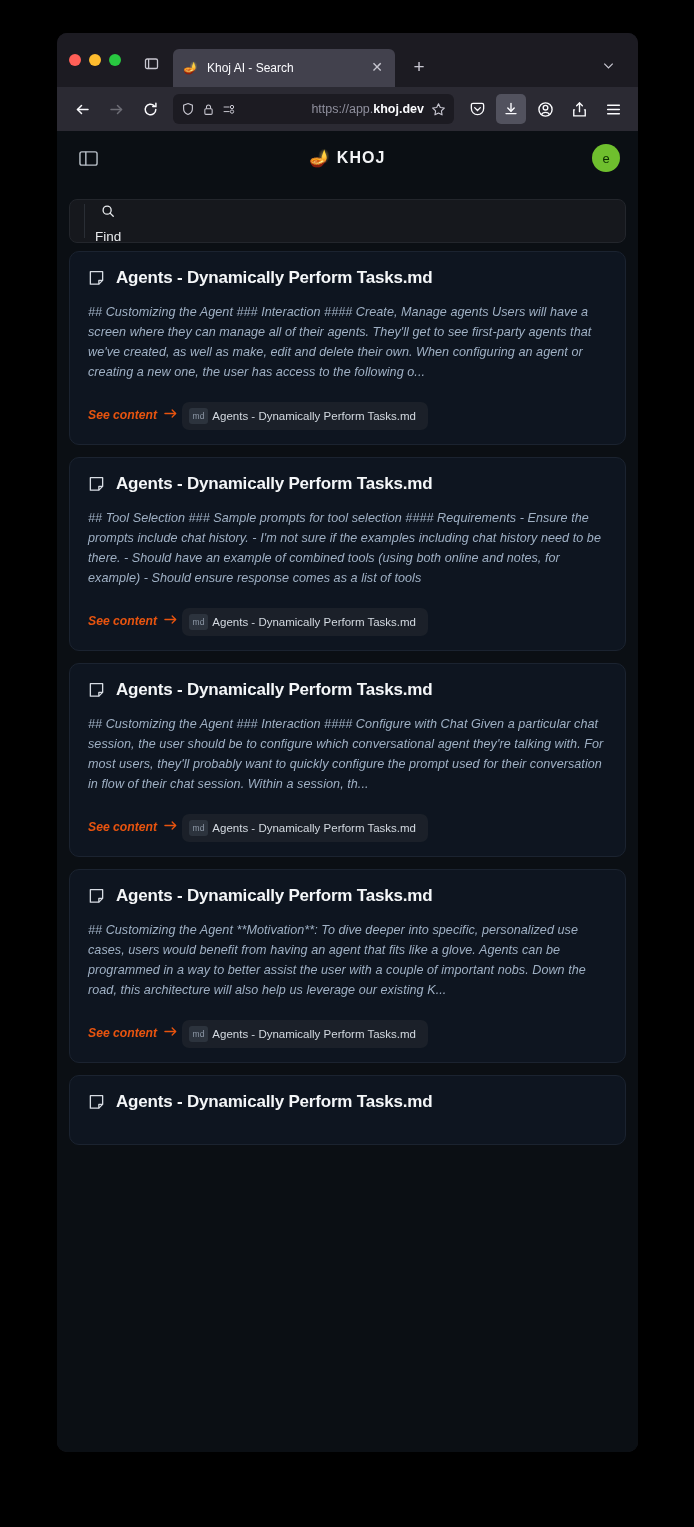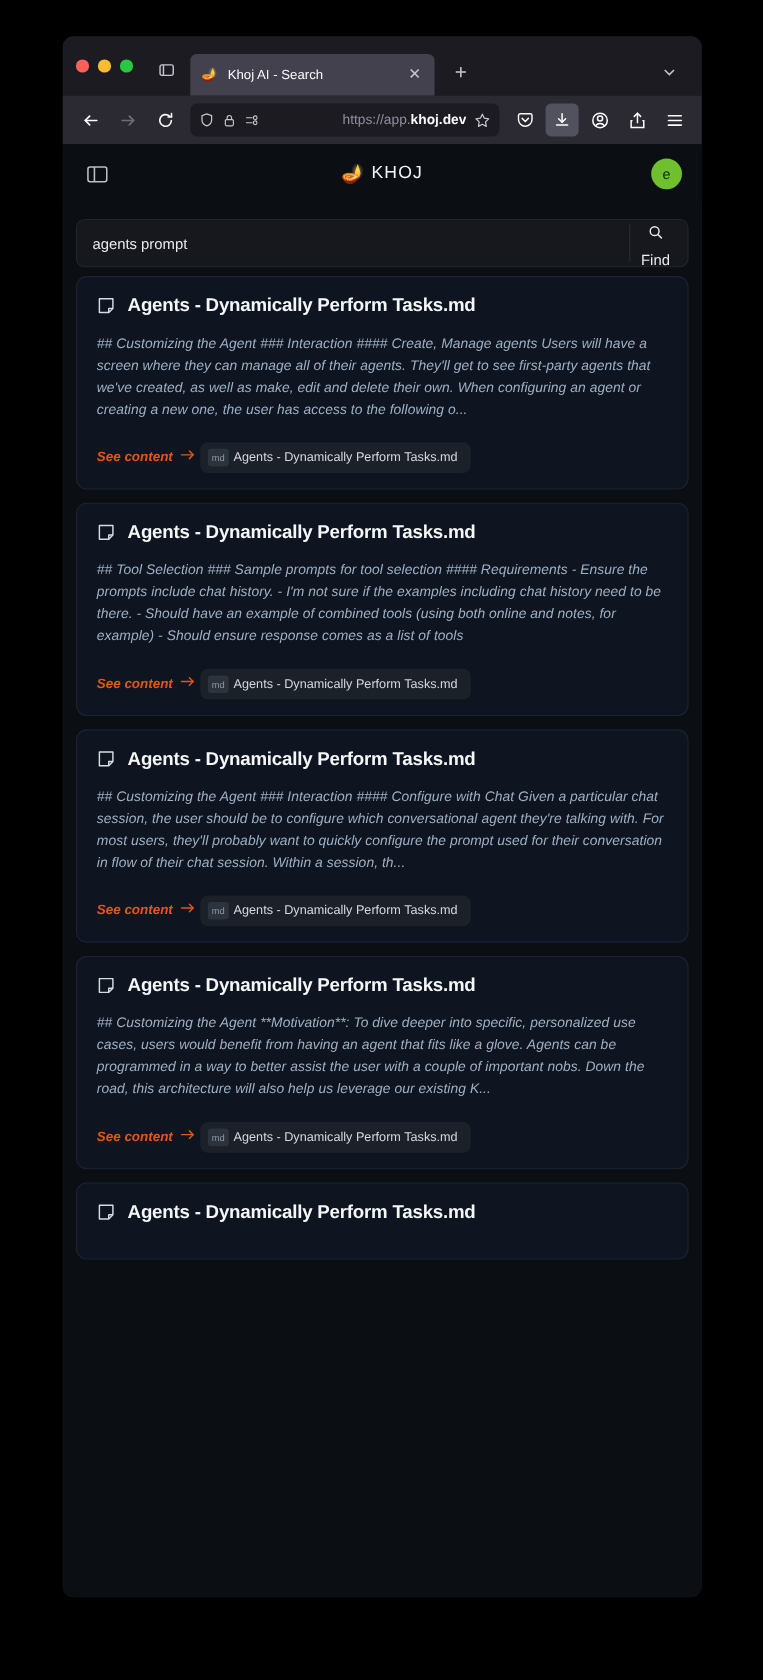--- a/index.html
+++ b/index.html
@@ -170,21 +170,21 @@
     display: flex;
     align-items: center;
     justify-content: center;
     gap: 6px;
     pointer-events: none;
   }
   .khoj-logo .lamp { font-size: 17px; }
   .khoj-logo .word {
     color: #f3f4f6;
     font-size: 16px;
-    font-weight: 400;
+    font-weight: 700;
     letter-spacing: 1px;
   }
   .avatar {
     position: absolute;
     right: 18px;
     width: 28px; height: 28px;
     border-radius: 50%;
     background: #6fbf2e;
     color: #0b2e00;
     font-size: 13px;
@@ -423,21 +423,20 @@
         </svg>
       </div>
       <div class="khoj-logo">
         <span class="lamp">🪔</span>
         <span class="word">KHOJ</span>
       </div>
       <div class="avatar">e</div>
     </div>
 
     <div class="search-wrap">
-      <input class="search-input" type="text" value="agents prompt" style="">
       <div class="find-btn">
         <span>
           <svg width="14" height="14" viewBox="0 0 16 16" fill="none" stroke="currentColor" stroke-width="1.5" stroke-linecap="round">
             <circle cx="7" cy="7" r="4.6"></circle>
               <path d="M10.4 10.4 L14 14"></path>
           </svg>
         </span>
         <span>Find</span>
       </div>
     </div>

